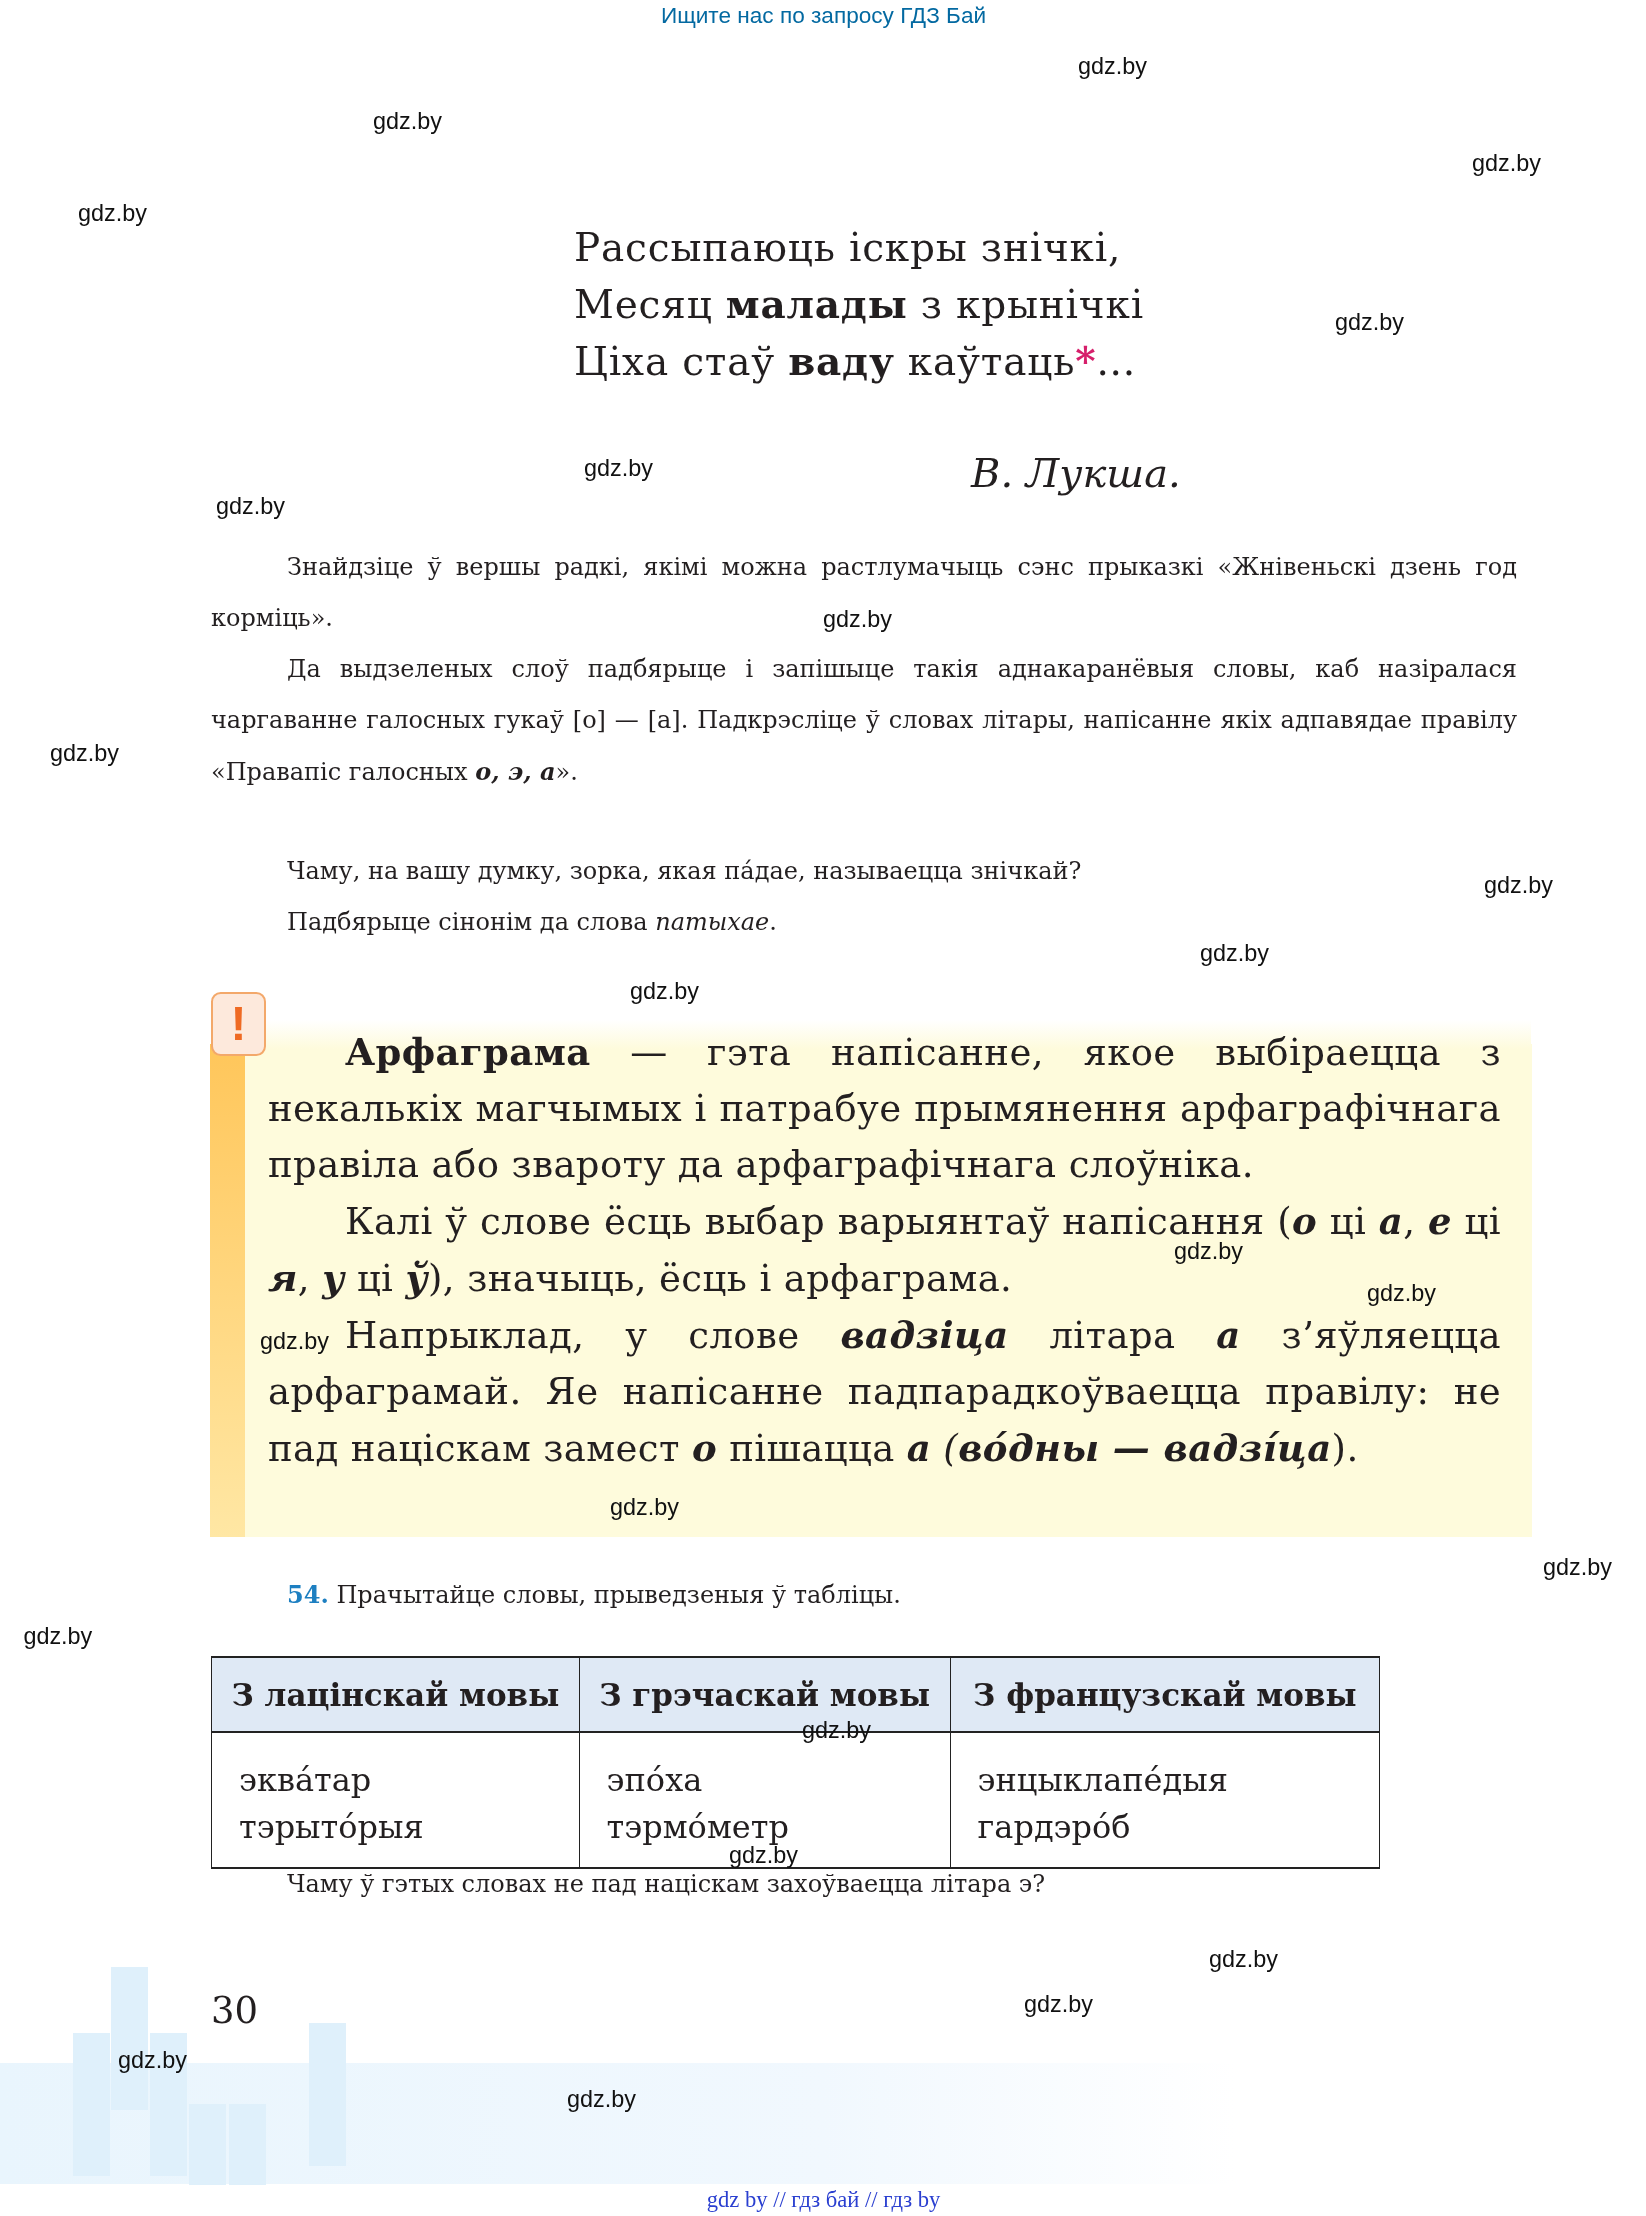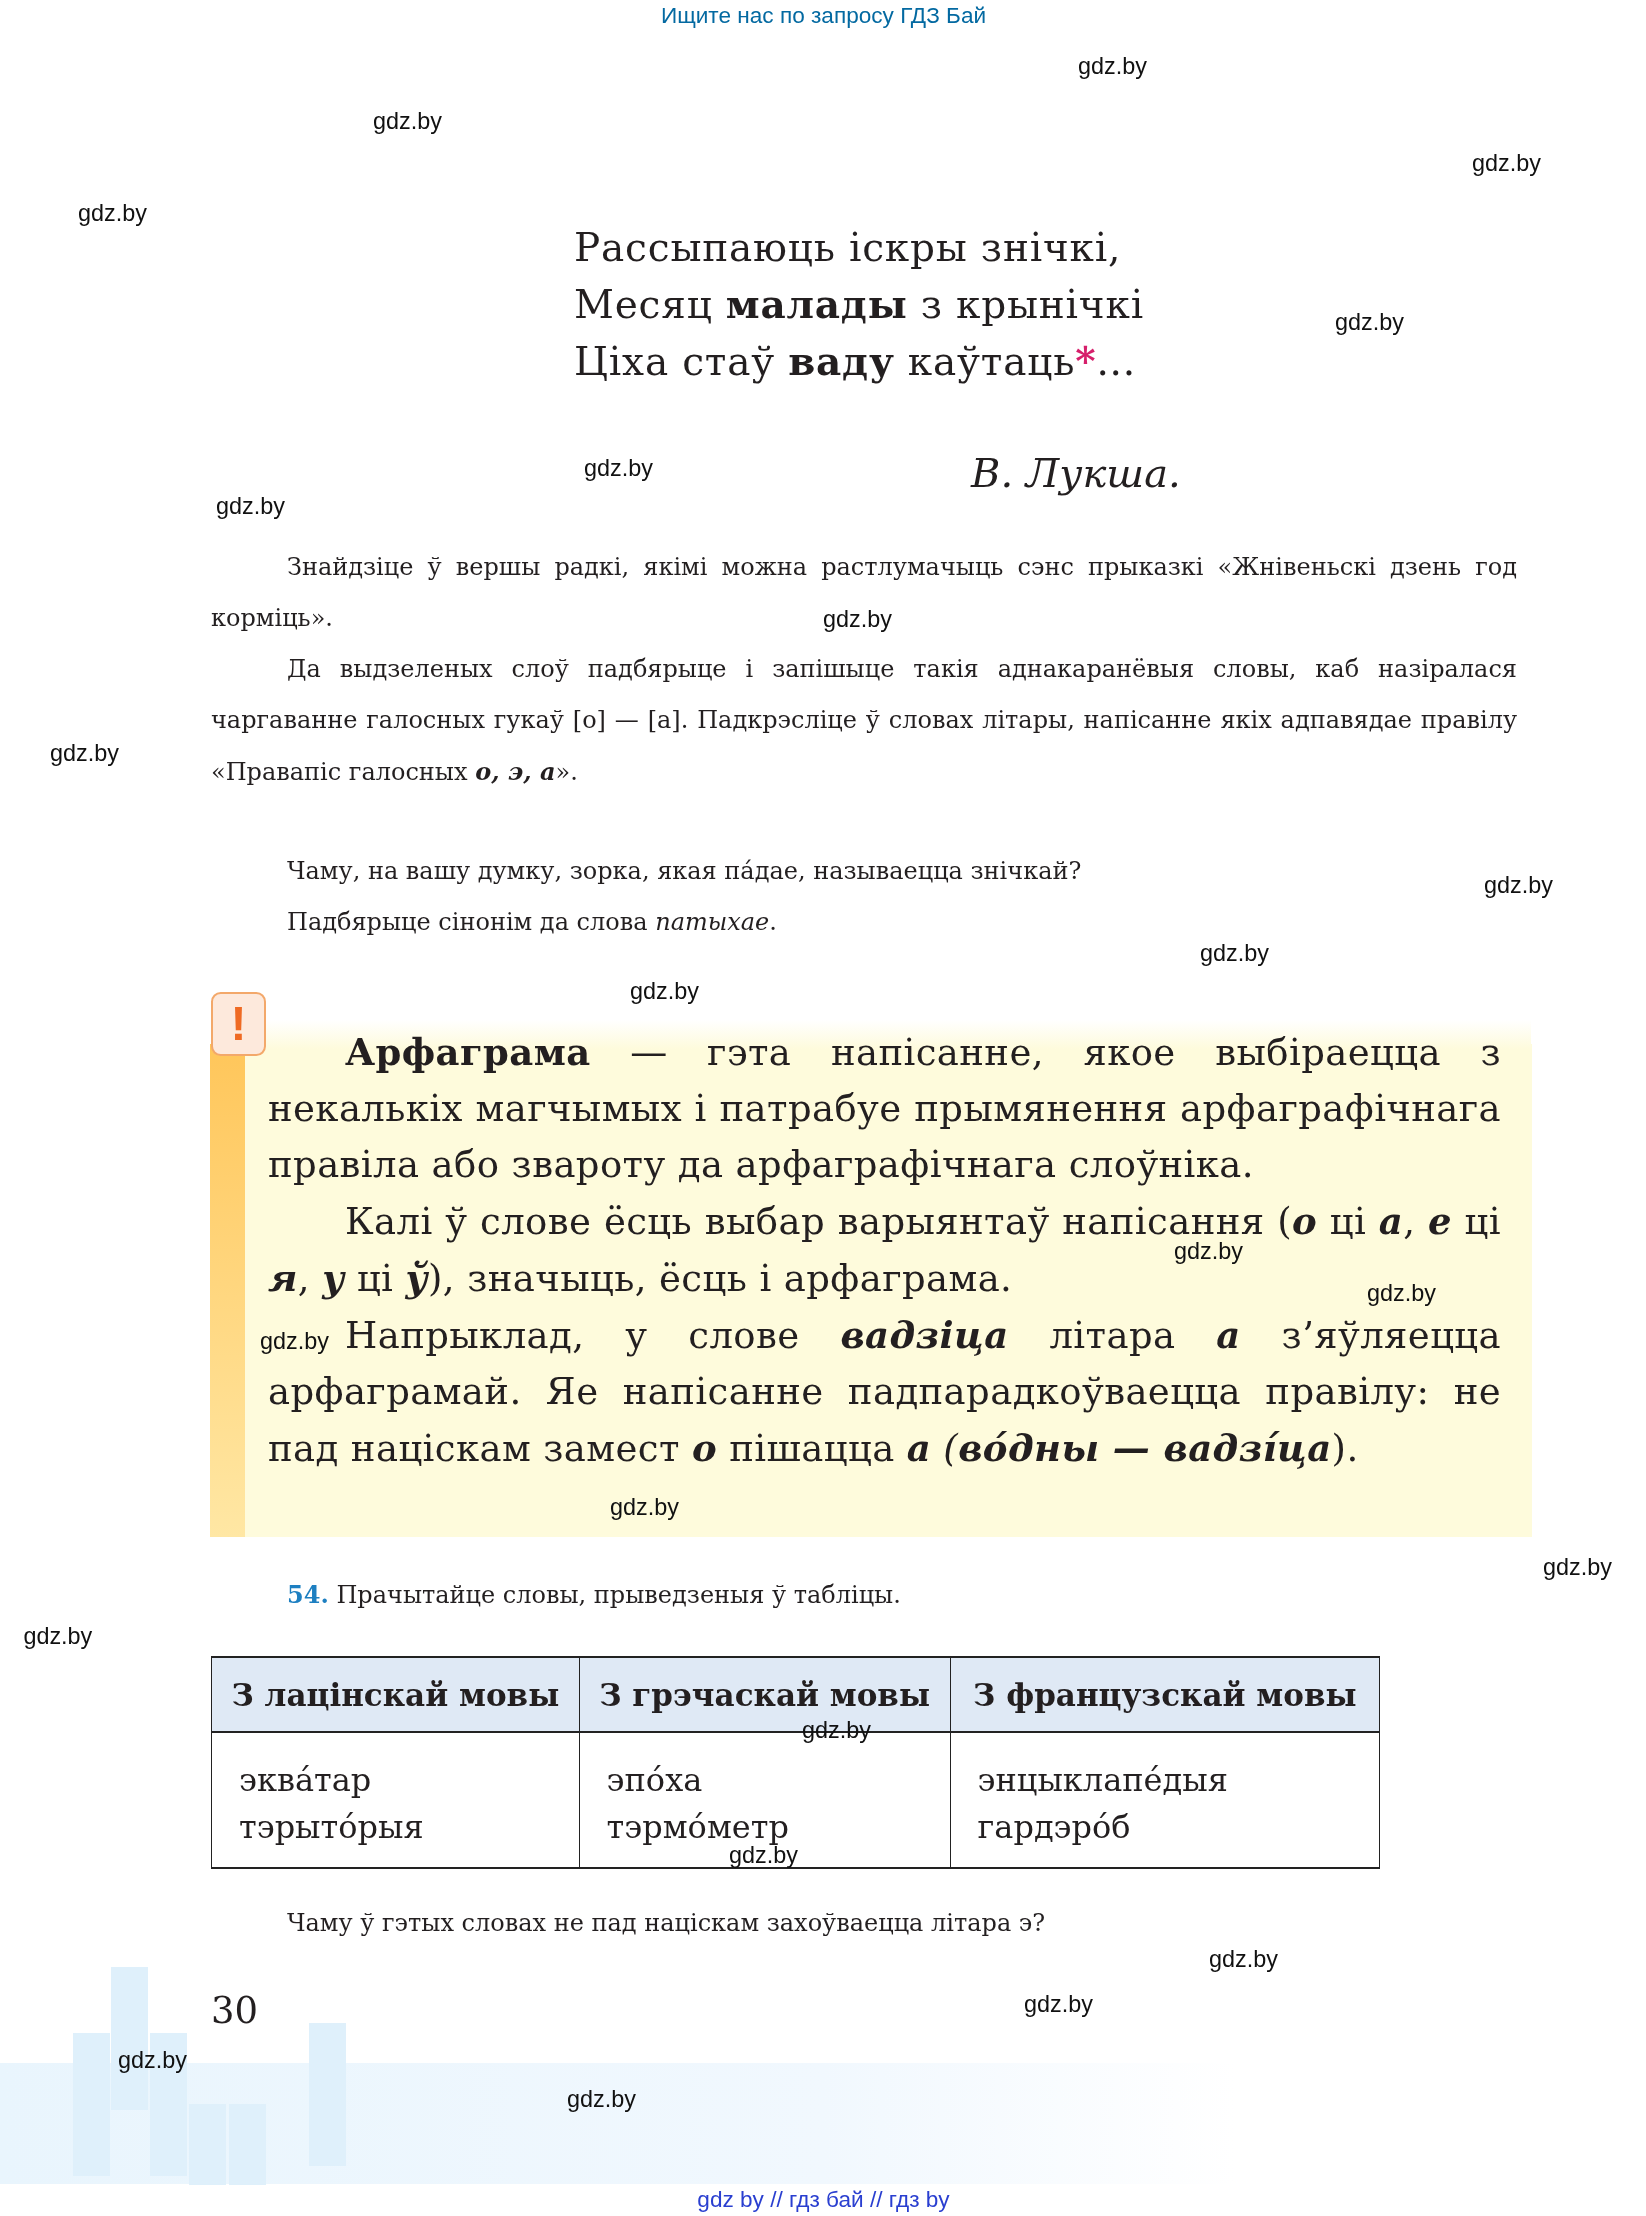--- a/index.html
+++ b/index.html
@@ -2,21 +2,21 @@
 <html style="font-size:13px"><head>
 <meta charset="utf-8">
 <style>
   html,body{margin:0;padding:0;}
   body{width:1647px;height:2216px;position:relative;background:#fff;overflow:hidden;
        font-family:"DejaVu Serif","Liberation Serif",serif;color:#231f20;}
   .wm{position:absolute;font-family:"Liberation Sans",sans-serif;font-size:23.4px;color:#111;white-space:nowrap;}
   .top-banner{position:absolute;left:0;width:1647px;top:3.2px;text-align:center;
        font-family:"Liberation Sans",sans-serif;font-size:22.6px;color:#0369a1;}
   .footer-links{position:absolute;left:0;width:1647px;top:2187px;text-align:center;
-       font-family:Liberation Sans, sans-serif;font-size:22.6px;color:#2a3fd0;}
+       font-family:Liberation Serif, serif;font-size:22.6px;color:#2a3fd0;}
   .poem{position:absolute;left:574px;top:219px;font-size:39px;line-height:57px;letter-spacing:0.8px;}
   .poem .line{white-space:nowrap;}
   .star{color:#d61f6b;font-weight:bold;}
   .author{position:absolute;left:971px;top:450px;font-size:40px;font-style:italic;}
   .para{position:absolute;left:211px;width:1306px;font-size:24px;line-height:51px;text-align:justify;}
   .para .indent{display:inline-block;width:76px;}
   .bold{font-weight:bold;}
   .it{font-style:italic;}
   .bi{font-weight:bold;font-style:italic;}
   .rule-box{position:absolute;left:210px;top:1044px;width:1322px;height:493px;
@@ -98,21 +98,21 @@
           <div>тэрмо́метр</div>
         </td>
       <td>
           <div>энцыклапе́дыя</div>
           <div>гардэро́б</div>
         </td>
     </tr>
   </tbody>
 </table>
 
-<div class="para" style="top:1898px;"><span class="indent"></span><span>Чаму ў гэтых словах не пад націскам захоўваецца літара э?</span></div>
+<div class="para" style="top:1859px;"><span class="indent"></span><span>Чаму ў гэтых словах не пад націскам захоўваецца літара э?</span></div>
 
 <div class="page-num">30</div>
 
 <div id="wm-layer">
     <div class="wm" style="left: 1078px; top: 53px;">gdz.by</div>
     <div class="wm" style="left: 373px; top: 108px;">gdz.by</div>
     <div class="wm" style="left: 1472px; top: 150px;">gdz.by</div>
     <div class="wm" style="left: 78px; top: 200px;">gdz.by</div>
     <div class="wm" style="left: 1335px; top: 309px;">gdz.by</div>
     <div class="wm" style="left: 584px; top: 455px;">gdz.by</div>

